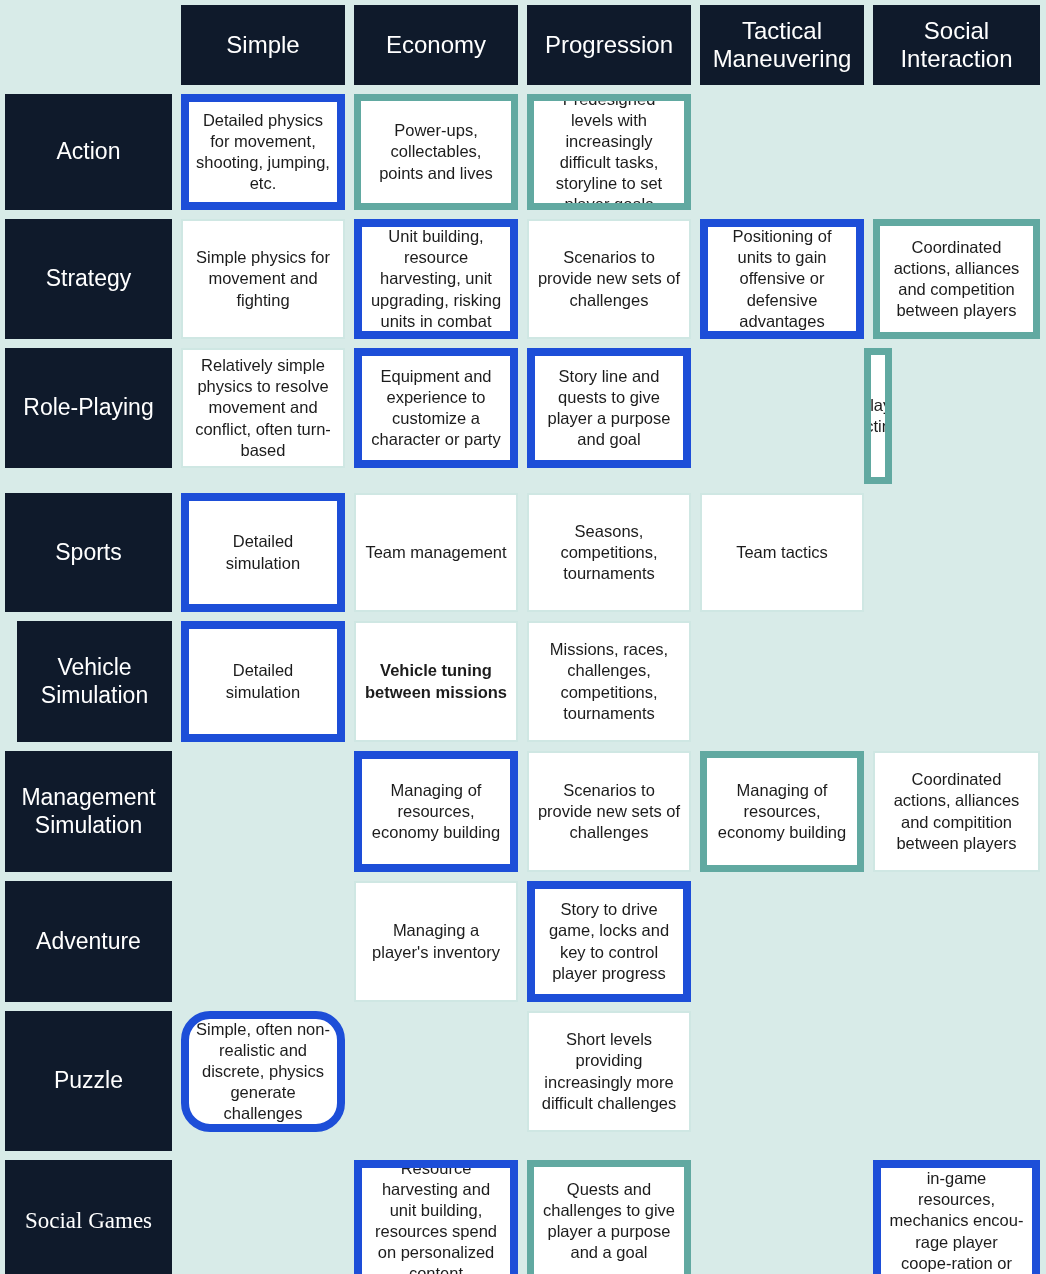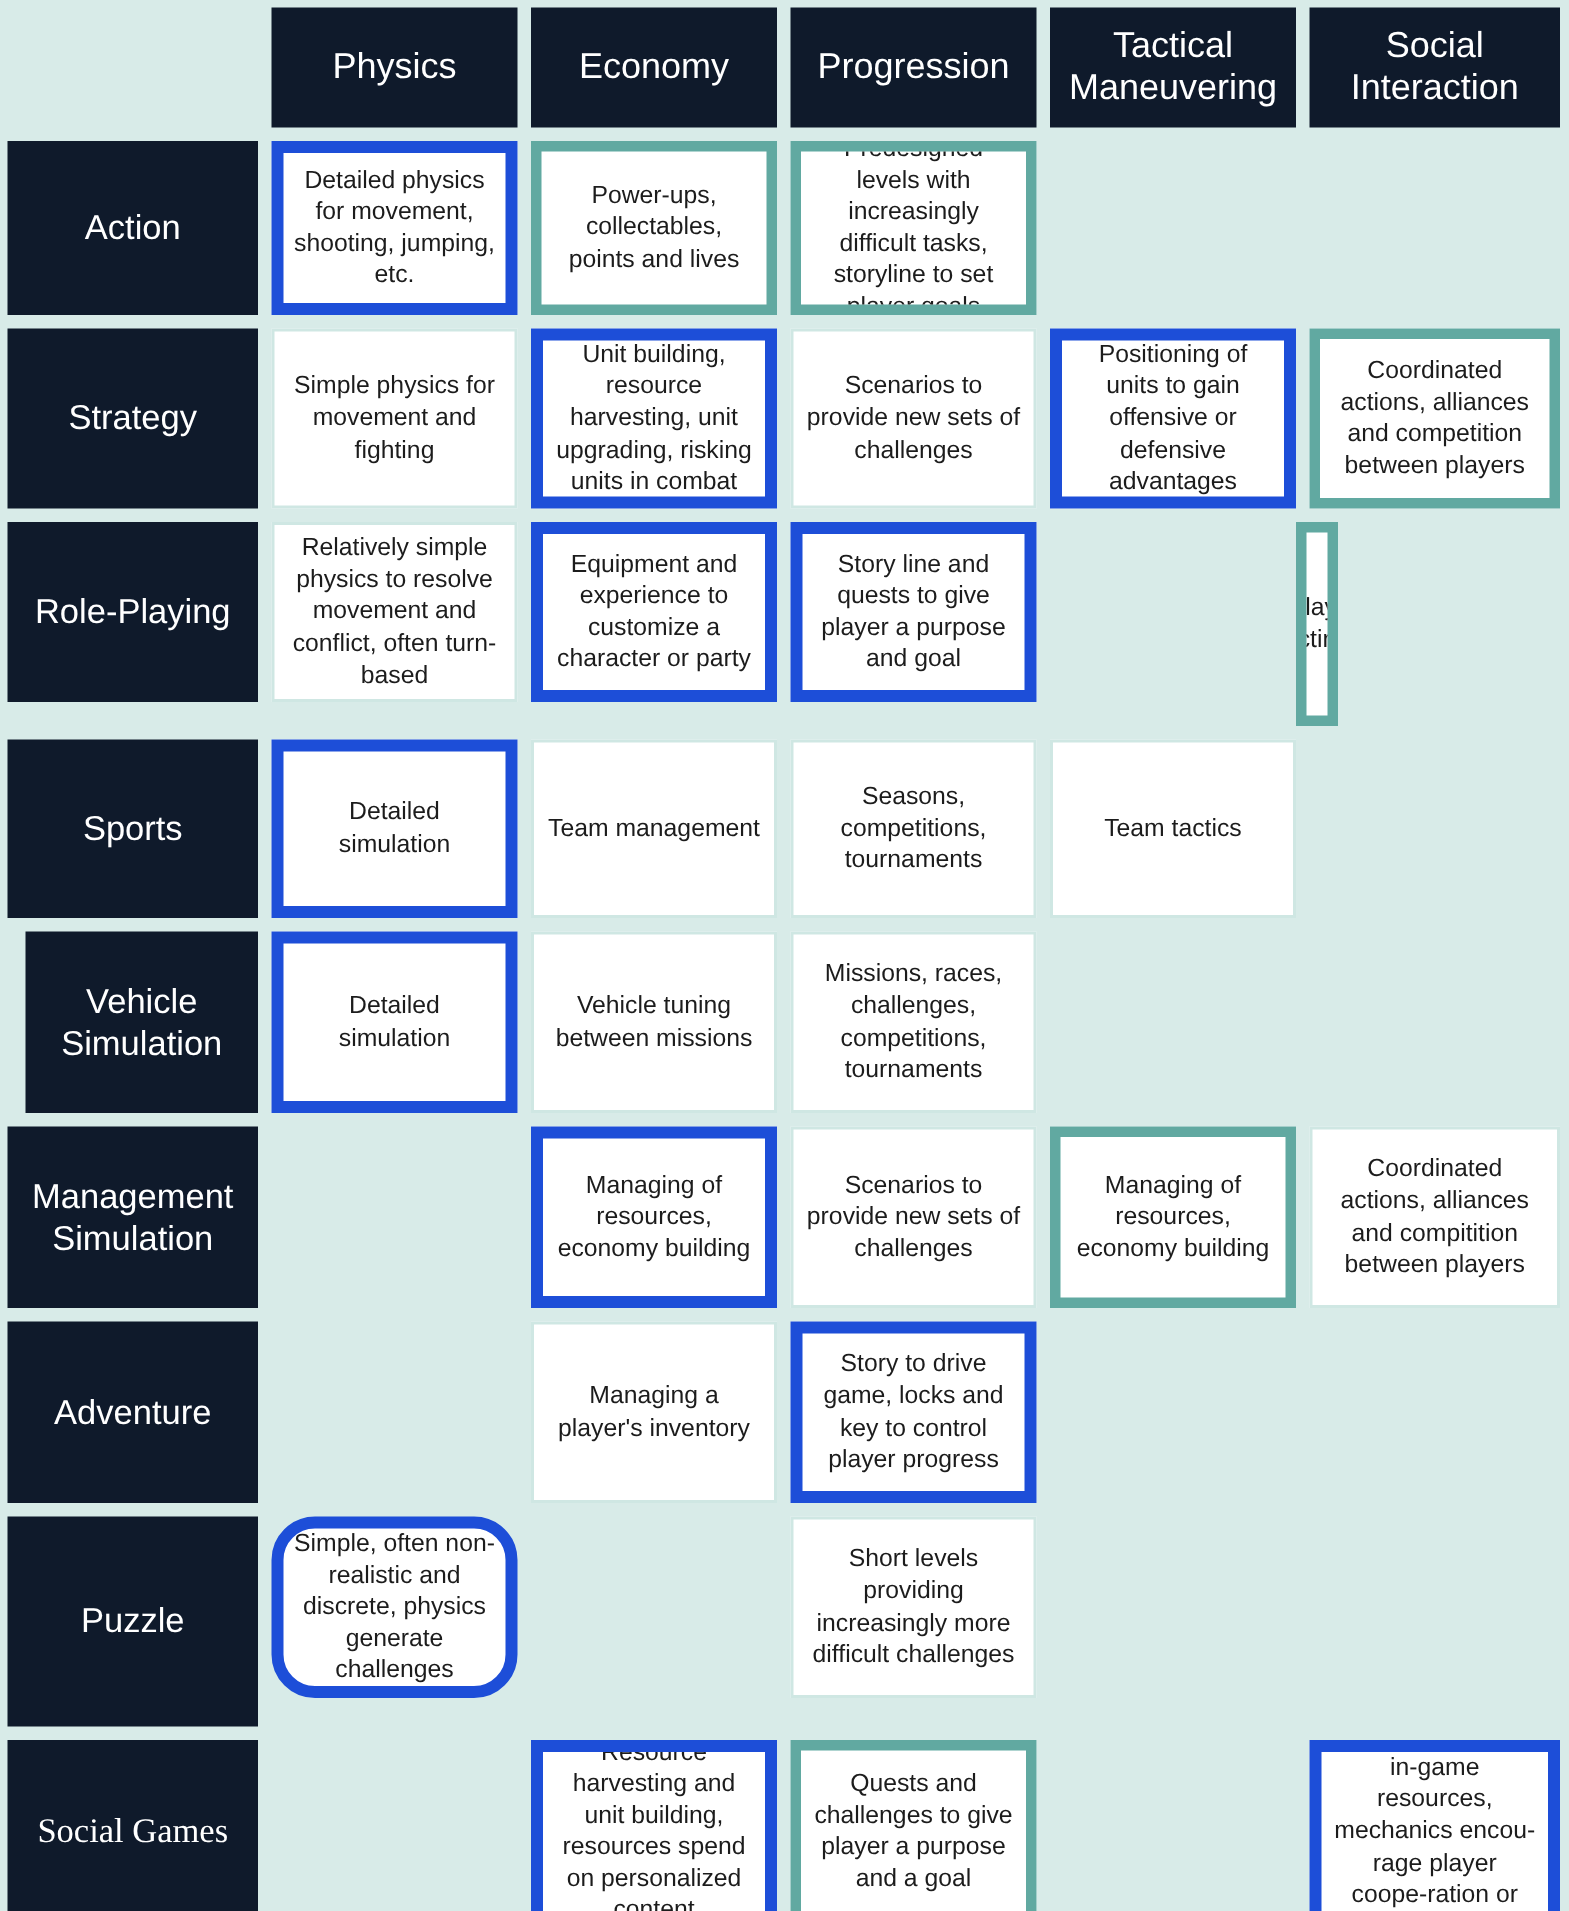--- a/index.html
+++ b/index.html
@@ -75,21 +75,21 @@
   
   .gutter { background: transparent; }
 </style>
 </head>
 <body>
 
 <div id="matrix">
     <div class="cell empty" style="height: 80px;"></div>
     <div class="gutter"></div>
     <div class="cell colhead">
-      <span>Physics</span>
+      <span>Simple</span>
     </div>
     <div class="gutter"></div>
     <div class="cell colhead">
       <span>Economy</span>
     </div>
     <div class="gutter"></div>
     <div class="cell colhead">
       <span>Progression</span>
     </div>
     <div class="gutter"></div>
@@ -189,21 +189,21 @@
     <div class="cell empty" style="height: 119px;"></div>
     <div class="gutter" style="grid-column: 1 / -1; height: 9px;"></div>
     <div class="cell rowhead" style="height: 121px; margin-left: 12px;">
       <span>Vehicle<br>Simulation</span>
     </div>
     <div class="gutter"></div>
     <div class="cell content b-dark" style="height: 121px;">
       <span class="txt">Detailed simulation</span>
     </div>
     <div class="gutter"></div>
-    <div class="cell content b-light" style="height: 121px;">
+    <div class="cell content b-light" style="height: 121px; font-weight: bold;">
       <span class="txt">Vehicle tuning between missions</span>
     </div>
     <div class="gutter"></div>
     <div class="cell content b-light" style="height: 121px;">
       <span class="txt">Missions, races, challenges, competitions, tournaments</span>
     </div>
     <div class="gutter"></div>
     <div class="cell empty" style="height: 121px;"></div>
     <div class="gutter"></div>
     <div class="cell empty" style="height: 121px;"></div>

